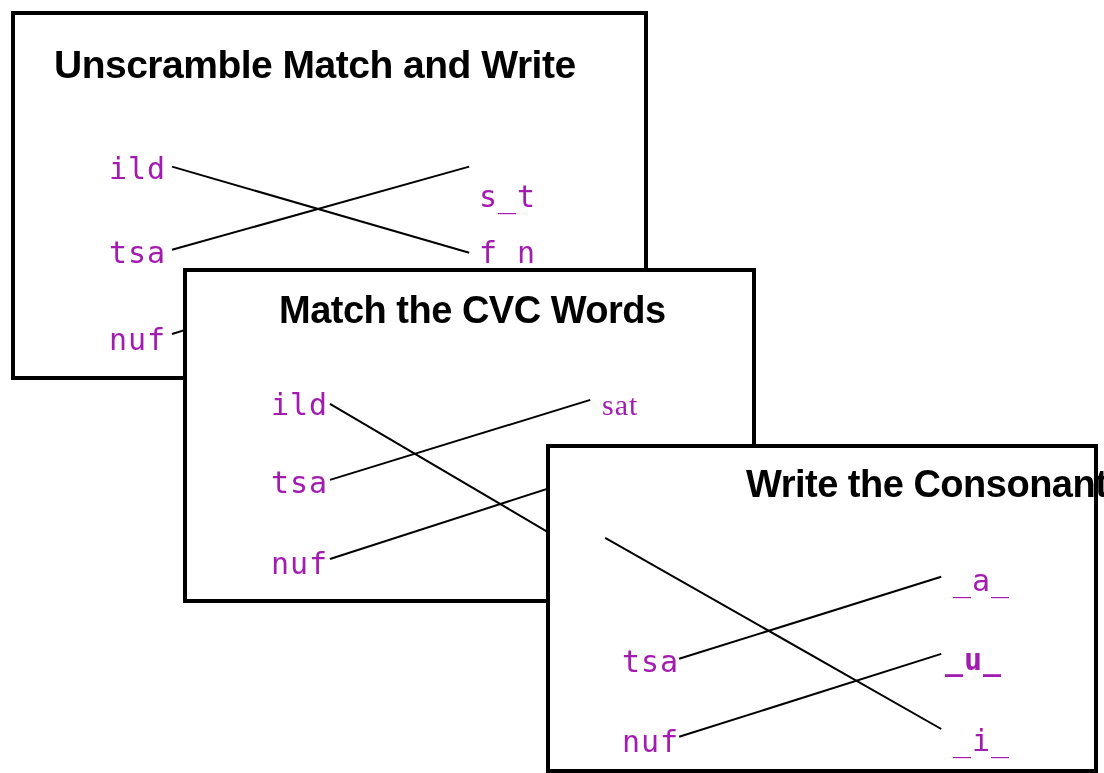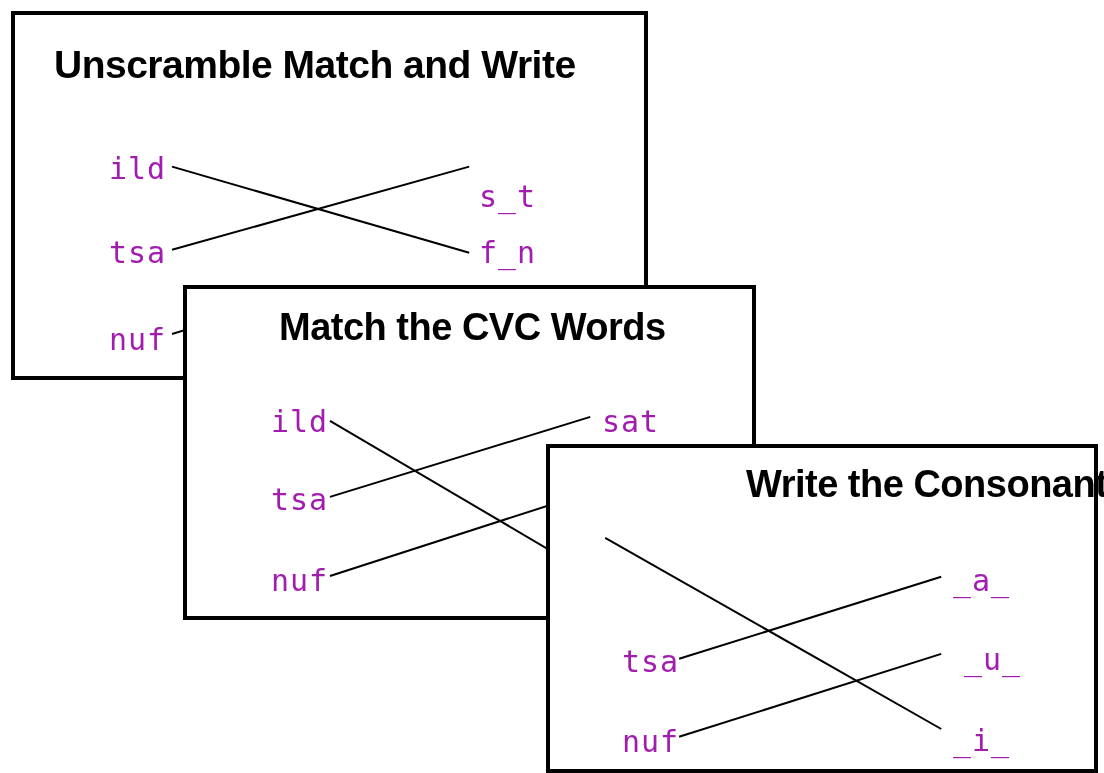--- a/index.html
+++ b/index.html
@@ -56,21 +56,21 @@
     stroke-width: 2;
     vector-effect: non-scaling-stroke;
   }
 
   
   #card-1 { left: 11px;  top: 11px;  width: 637px; height: 369px; z-index: 1; }
   #card-1 .card-title { left: 39px; top: 30px; font-size: 39px; }
   #card-1 .word { font-size: 30px; }
 
   
-  #card-2 { left: 183px; top: 285px; width: 573px; height: 335px; z-index: 2; padding-left: 38px; }
+  #card-2 { left: 183px; top: 268px; width: 573px; height: 335px; z-index: 2; padding-left: 38px; }
   #card-2 .card-title { left: 92px; top: 19px; font-size: 38px; }
   #card-2 .word { font-size: 30px; }
 
   
   #card-3 { left: 546px; top: 444px; width: 552px; height: 329px; z-index: 3; }
   #card-3 .card-title { left: 196px; top: 17px; font-size: 38px; }
   #card-3 .word { font-size: 30px; }
 </style>
 </head>
 <body>
@@ -108,21 +108,21 @@
 
       <line x1="145" y1="213" x2="409" y2="131"></line>
 
       <line x1="145" y1="294" x2="409" y2="208"></line>
     </svg>
 
     <div class="word left" style="left:84px;  top:133px;">ild</div>
     <div class="word left" style="left:84px;  top:211px;">tsa</div>
     <div class="word left" style="left:84px;  top:292px;">nuf</div>
 
-    <div class="word right" style="left:415px; top:133px;">sat</div>
+    <div class="word right" style="left:415px; top:133px;font-family:Liberation Serif, serif;">sat</div>
     <div class="word right" style="left:415px; top:211px;">fun</div>
     <div class="word right" style="left:415px; top:292px;">lid</div>
   </div>
 
   <div class="card" id="card-3">
 
     <div class="card-title">Write the Consonants</div>
 
     <svg class="lines" viewBox="0 0 552 329" preserveAspectRatio="none">
 
@@ -130,17 +130,17 @@
 
       <line x1="131" y1="216" x2="397" y2="132"></line>
 
       <line x1="131" y1="296" x2="397" y2="211"></line>
     </svg>
 
     <div class="word left" style="left:72px;  top:214px;">tsa</div>
     <div class="word left" style="left:72px;  top:294px;">nuf</div>
 
     <div class="word right" style="left:403px; top:133px;">_a_</div>
-    <div class="word right" style="left:414px; top:212px;">_u_</div>
+    <div class="word right" style="left:395px; top:212px;font-weight:bold;">_u_</div>
     <div class="word right" style="left:403px; top:293px;text-align:center;">_i_</div>
   </div>
 
 </div>
 
 </body></html>

